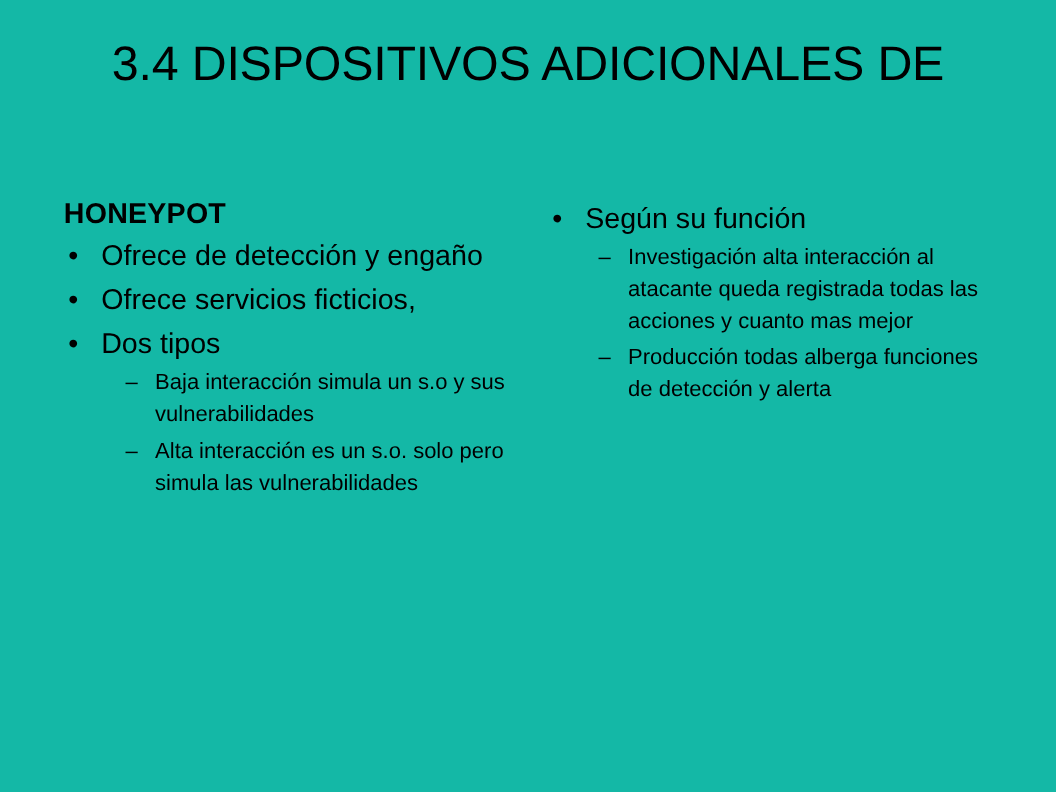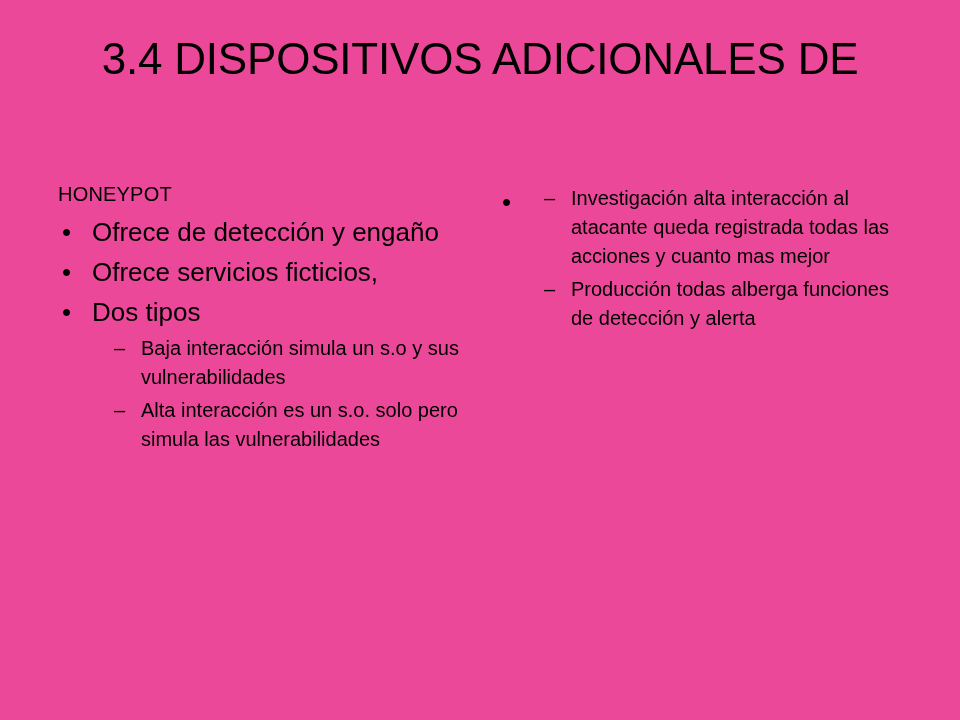--- a/index.html
+++ b/index.html
@@ -13,21 +13,21 @@
     background: #ffffff;
     font-family: "Liberation Sans", sans-serif;
     color: #000000;
     overflow: hidden;
   }
 
   .slide {
     position: relative;
     width: 960px;
     height: 720px;
-    background: #ec4899;
+    background: #14b8a6;
     box-sizing: border-box;
   }
 
   
   .slide-title {
     position: absolute;
     left: 48px;
     top: 32px;
     width: 864px;
     text-align: center;
@@ -55,23 +55,23 @@
   .col {
     position: absolute;
     top: 0;
     box-sizing: border-box;
   }
   .col-left  { left: 52px;  width: 420px; }
   .col-right { left: 492px; width: 420px; }
 
   
   .section-heading {
-    font-size: 20px;
+    font-size: 26px;
     line-height: 28px;
-    font-weight: normal;
+    font-weight: bold;
     margin: 0 0 6px 6px;
     letter-spacing: 0.2px;
   }
 
   
   ul.lvl1 {
     list-style: none;
     margin: 0;
     padding: 0;
   }
@@ -169,20 +169,21 @@
         </li>
 
       </ul>
     </div>
 
     <div class="col col-right">
       <ul class="lvl1">
 
         <li class="b1">
           <span class="bullet-dot">•</span>
+          <span class="b1-text">Según su función</span>
 
           <ul class="lvl2">
             <li class="b2">
               <span class="bullet-dash">–</span>
               <span class="b2-text">Investigación alta interacción al atacante queda registrada todas las acciones y cuanto mas mejor</span>
             </li>
             <li class="b2">
               <span class="bullet-dash">–</span>
               <span class="b2-text">Producción todas alberga funciones de detección y alerta</span>
             </li>

